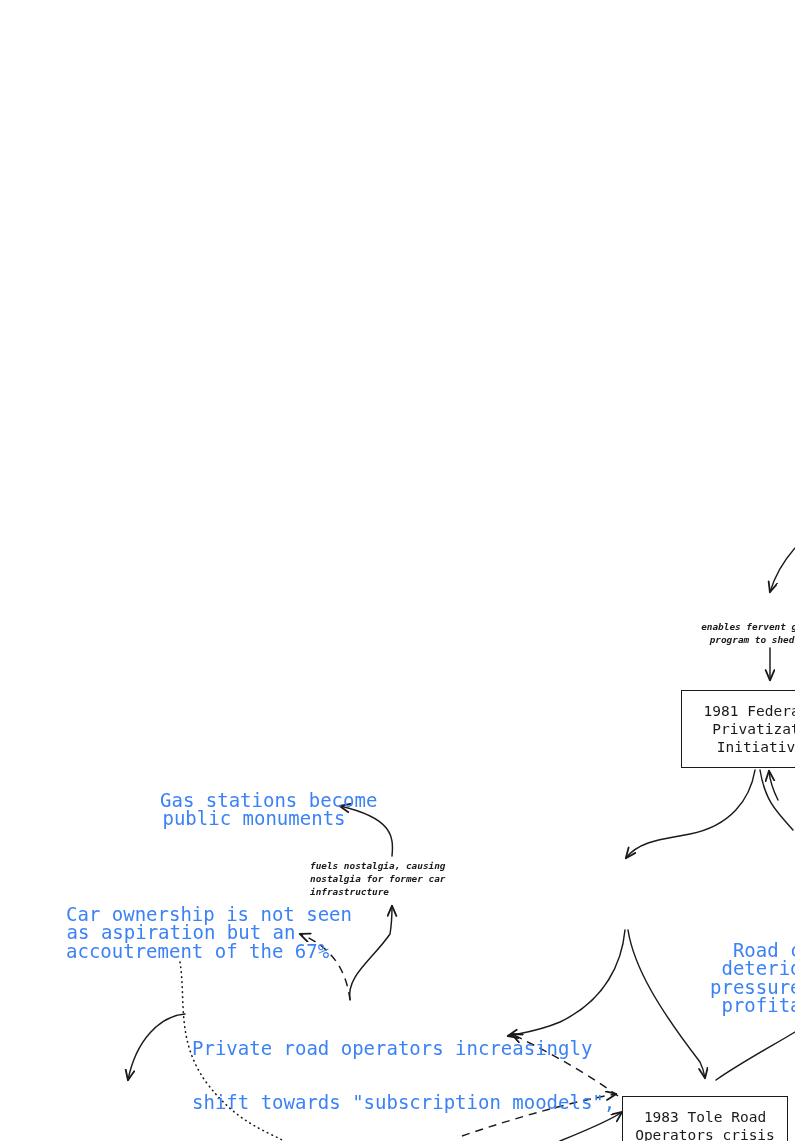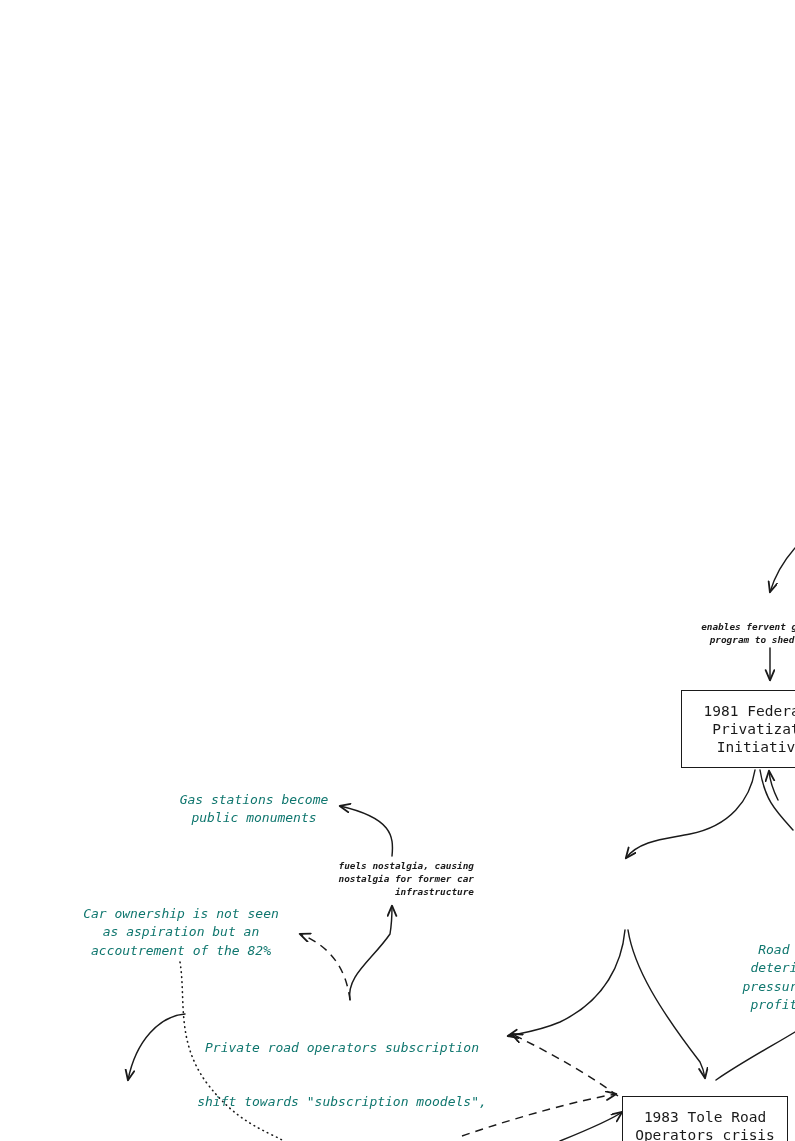--- a/index.html
+++ b/index.html
@@ -26,45 +26,44 @@
     position: absolute;
     left: 0; top: 0;
     width: 795px;
     height: 1141px;
     pointer-events: none;
   }
   .node-text {
     position: absolute;
     text-align: center;
     font-family: "DejaVu Sans Mono", "Liberation Mono", monospace;
-    font-size: 13px;
+    font-size: 19px;
     line-height: 18.3px;
-    color: #0f766e;
+    color: #3b82f6;
     white-space: pre;
     letter-spacing: 0px;
-    font-style: italic;
   }
   .node-box {
     position: absolute;
     border: 1.4px solid #1a1a1a;
     background: #ffffff;
     text-align: center;
     font-family: "DejaVu Sans Mono", "Liberation Mono", monospace;
     font-size: 14.5px;
     line-height: 18.3px;
     color: #1a1a1a;
     white-space: pre;
     box-sizing: border-box;
     display: flex;
     align-items: center;
     justify-content: center;
   }
   .edge-label {
     position: absolute;
-    text-align: right;
+    text-align: left;
     font-family: "DejaVu Sans Mono", "Liberation Mono", monospace;
     font-style: italic;
     font-weight: bold;
     font-size: 9.4px;
     line-height: 13px;
     color: #1a1a1a;
     white-space: pre;
   }
 </style>
 </head>
@@ -116,24 +115,24 @@
     <g fill="none" stroke="#1a1a1a" stroke-width="1.6" stroke-dasharray="0.6,4.4" stroke-linecap="round">
       <path d="M180,962 C186,1000 176,1040 206,1082 C236,1122 264,1130 284,1141"></path>
     </g>
   </svg>
 
   <div class="node-text" style="left:160px; top:791px; width:188px;">Gas stations become
 public monuments</div>
 
   <div class="node-text" style="left:66px; top:905px; width:230px;">Car ownership is not seen
 as aspiration but an
-accoutrement of the 82%</div>
+accoutrement of the 67%</div>
 
   <div class="node-text" style="left:192px; top:1002px; width:300px;">
-    <div>Private road operators subscription</div>
+    <div>Private road operators increasingly</div>
     <div>shift towards "subscription moodels",</div>
     
     
   </div>
 
 
 
   <div class="node-text" style="left:688px; top:941px; width:125px; text-align:right;">Road co
 deterior
 pressure 

